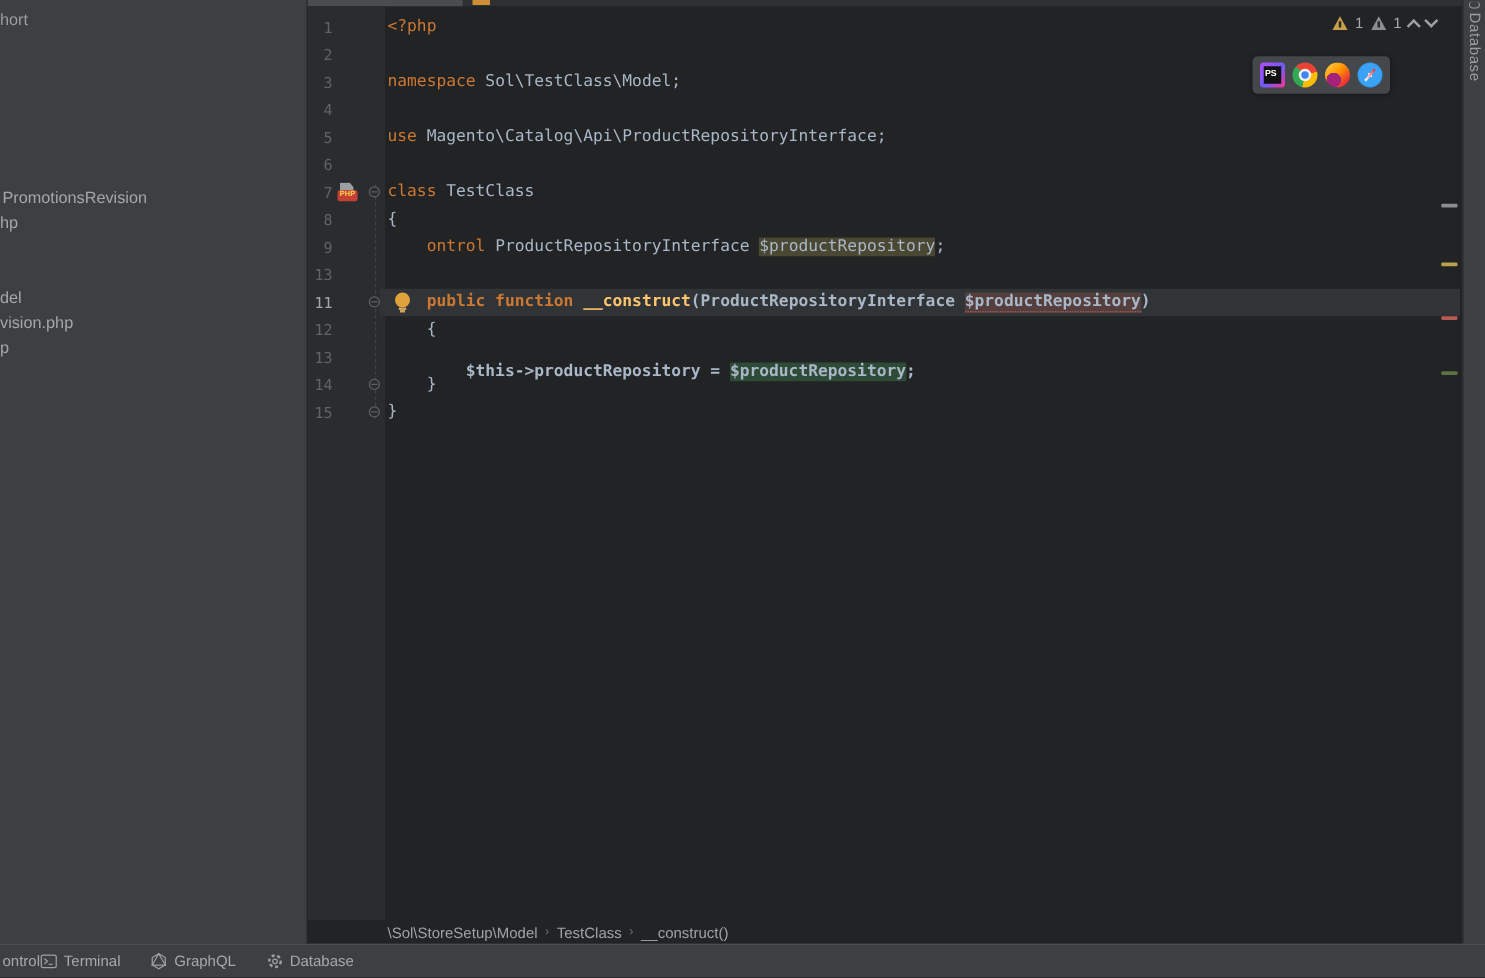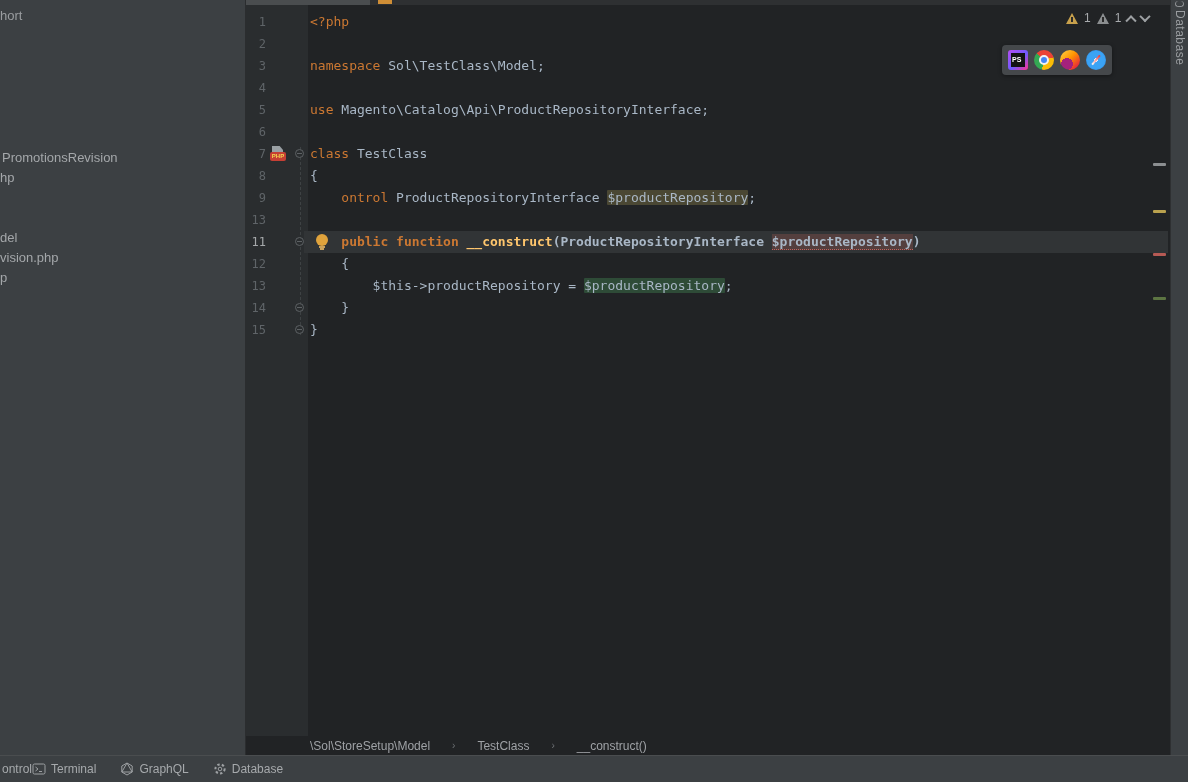--- a/index.html
+++ b/index.html
@@ -83,21 +83,21 @@
   .bicon.safari { background:radial-gradient(circle at 50% 50%,#e8f3fb 0 12%,#3ba3f5 13% 60%,#1a6fd4 100%); }
   .bicon.safari::after { content:""; position:absolute; left:9px; top:4px; width:2px; height:12px;
     background:linear-gradient(#e33,#fff); transform:rotate(40deg); }
 
   
   .stripe-mark { position:absolute; width:13px; height:3px; border-radius:1px; }
 
   
   .breadcrumbs { position:absolute; left:0; top:736px; width:924px; height:19px;
     background:#212325; display:flex; align-items:center; padding-left:64px;
-    font-size:12px; color:#9fa2a6; gap:22px; }
+    font-size:12px; color:#9fa2a6; gap:6px; }
   .crumb { cursor:pointer; }
   .crumb-sep { color:#6e7175; font-size:10px; }
 
   
   .right-stripe { position:absolute; left:1170px; top:0; width:18px; height:755px;
     background:#3c4043; border-left:1px solid #2e3032; cursor:pointer; }
   .db-icon { position:absolute; left:4px; top:1px; width:9px; height:6px;
     border:1px solid #8f9295; border-radius:50%/60%; border-top:none; }
   .right-stripe .vlabel { position:absolute; left:2px; top:10px; writing-mode:vertical-rl;
     font-size:12px; color:#9b9ea1; letter-spacing:.5px; }
@@ -170,21 +170,21 @@
         <div class="code-line" style="top: 55px;"><span class="tok kw">namespace </span><span class="tok pl">Sol\TestClass\Model;</span></div>
         <div class="code-line" style="top: 77px;"></div>
         <div class="code-line" style="top: 99px;"><span class="tok kw">use </span><span class="tok pl">Magento\Catalog\Api\ProductRepositoryInterface;</span></div>
         <div class="code-line" style="top: 121px;"></div>
         <div class="code-line" style="top: 143px;"><span class="tok kw">class </span><span class="tok pl">TestClass</span></div>
         <div class="code-line" style="top: 165px;"><span class="tok pl">{</span></div>
         <div class="code-line" style="top: 187px;"><span class="tok pl">    </span><span class="tok kw">ontrol </span><span class="tok pl">ProductRepositoryInterface </span><span class="tok pl hl-write">$productRepository</span><span class="tok pl">;</span></div>
         <div class="code-line" style="top: 209px;"></div>
         <div class="code-line current" style="top: 231px;"><span class="tok pl">    </span><span class="tok kw">public function </span><span class="tok fn">__construct</span><span class="tok pl">(ProductRepositoryInterface </span><span class="tok pl hl-param">$productRepository</span><span class="tok pl">)</span></div>
         <div class="code-line" style="top: 253px;"><span class="tok pl">    {</span></div>
-        <div class="code-line" style="top: 275px;"><span class="tok pl">        $this-&gt;productRepository = </span><span class="tok pl hl-read">$productRepository</span><span class="tok pl">;</span></div>
+        <div class="code-line" style="top: 287px; font-weight: bold;"><span class="tok pl">        $this-&gt;productRepository = </span><span class="tok pl hl-read">$productRepository</span><span class="tok pl">;</span></div>
         <div class="code-line" style="top: 297px;"><span class="tok pl">    }</span></div>
         <div class="code-line" style="top: 319px;"><span class="tok pl">}</span></div>
       </div>
 
     <div class="inspections">
       <span class="tri"></span>
       <span>1</span>
       <span class="tri gray"></span>
       <span>1</span>
       <span class="chev up"></span>

